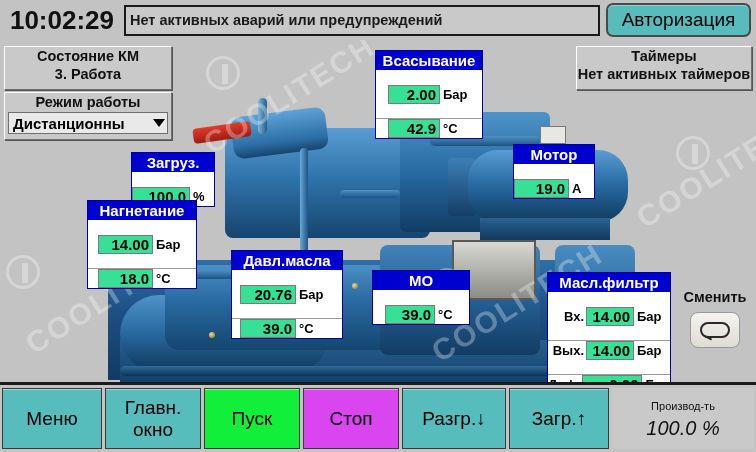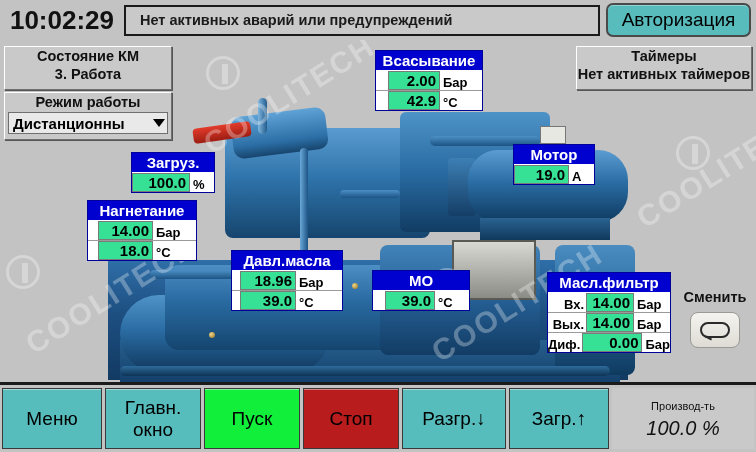--- a/index.html
+++ b/index.html
@@ -20,21 +20,21 @@
   #clock {
     width: 124px; height: 40px; display: flex; align-items: center; justify-content: center;
     font-size: 26px; font-weight: bold; color: #111; letter-spacing: 0px;
     font-family: "Liberation Sans", sans-serif;
   }
   #alarmbox {
     flex: 1; height: 31px; margin-right: 6px;
     background: #c9c9c9;
     border: 2px solid #1a1a1a;
     display: flex; align-items: center;
-    padding-left: 14px;
+    padding-left: 4px;
     font-size: 14.5px; font-weight: bold; color: #1a1a1a;
   }
   #authbtn {
     width: 145px; height: 34px; margin-right: 5px;
     background: #59bcbc; border: 2px solid #4a4a4a; border-radius: 7px;
     display: flex; align-items: center; justify-content: center;
     font-size: 19px; color: #000;
     box-shadow: inset 0 1px 0 #8fd4d4;
   }
 
@@ -145,21 +145,21 @@
     width: 6px; height: 20px; background: rgba(255,255,255,0.32);
   }
 
   
   .vbox { position: absolute; border: 1px solid #00009b; background: #fff; }
   .vhead {
     background: #0000cf; color: #fff; text-align: center;
     font-size: 15px; font-weight: bold; line-height: 19px; height: 19px;
     white-space: nowrap; overflow: hidden;
   }
-  .vrow { display: flex; height: 20px; align-items: flex-end; }
+  .vrow { display: flex; height: 20px; align-items: center; margin-top: 14px; }
   .vrow + .vrow { border-top: 1px solid #9a9a9a; }
   .vnum {
     background: #36e095; color: #000; font-size: 15px; font-weight: bold;
     display: flex; align-items: center; justify-content: flex-end;
     padding-right: 3px; border: 1px solid #7a7a7a;
   }
   .vunit {
     background: #fff; color: #000; font-size: 13px; font-weight: bold;
     display: flex; align-items: center; padding-left: 3px; flex: 1;
   }
@@ -220,21 +220,21 @@
     padding: 3px 2px 3px 2px; gap: 3px;
   }
   .bbtn {
     border: 1px solid #3a3a3a;
     display: flex; flex-direction: column; align-items: center; justify-content: center;
     font-size: 19px; color: #000; text-align: center; line-height: 22px;
     box-shadow: inset 0 1px 0 rgba(255,255,255,0.45);
   }
   .teal  { background: #57bcbc; }
   .green { background: #11ef3a; }
-  .red   { background: #b91c1c; justify-content: center; }
+  .red   { background: #d946ef; justify-content: center; }
   #b-menu { width: 100px; }
   #b-main { width: 96px; }
   #b-start{ width: 96px; }
   #b-stop { width: 96px; }
   #b-unl  { width: 104px; }
   #b-ld   { width: 100px; }
   #cap {
     flex: 1; background: #c9c9c9;
     display: flex; flex-direction: column; align-items: center; justify-content: center;
     color: #111;
@@ -349,21 +349,21 @@
         <div class="vpad" style="width:10px"></div>
         <div class="vnum" style="width:55px">18.0</div>
         <div class="vunit">°C</div>
       </div>
     </div>
 
     <div class="vbox" style="left:231px; top:210px; width:112px;">
       <div class="vhead">Давл.масла</div>
       <div class="vrow">
         <div class="vpad" style="width:8px"></div>
-        <div class="vnum" style="width:56px">18.96</div>
+        <div class="vnum" style="width:56px">20.76</div>
         <div class="vunit">Бар</div>
       </div>
       <div class="vrow">
         <div class="vpad" style="width:8px"></div>
         <div class="vnum" style="width:56px">39.0</div>
         <div class="vunit">°C</div>
       </div>
     </div>
 
     <div class="vbox" style="left:372px; top:230px; width:98px;">

